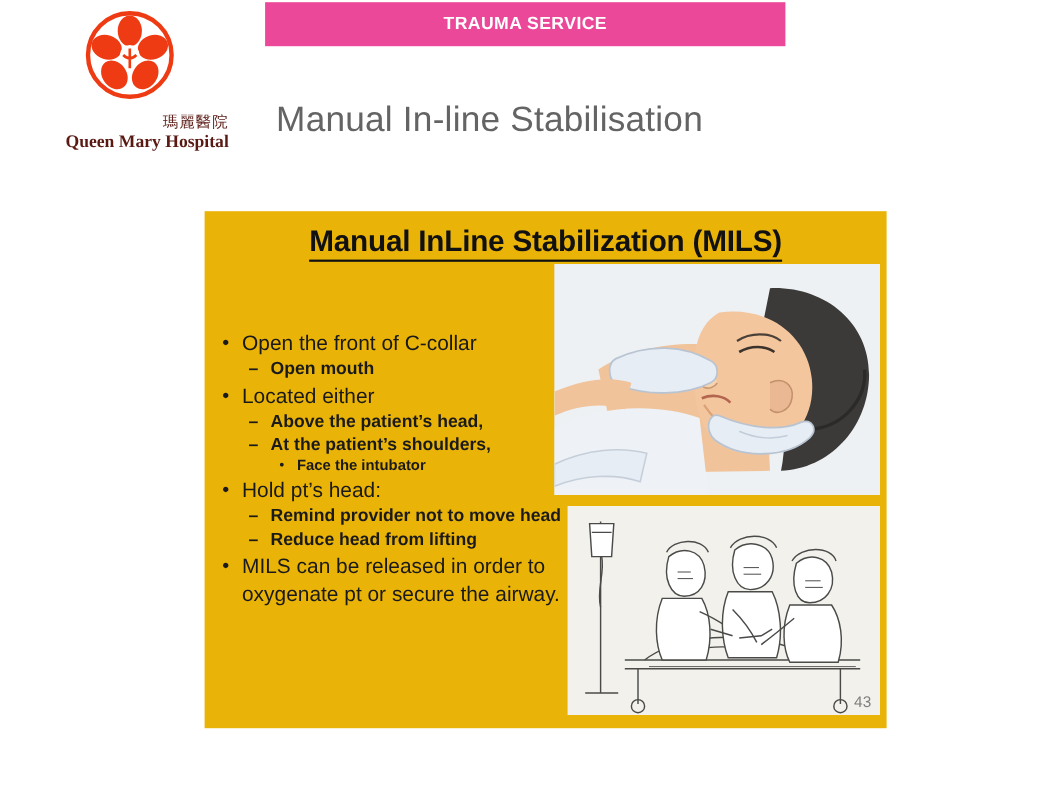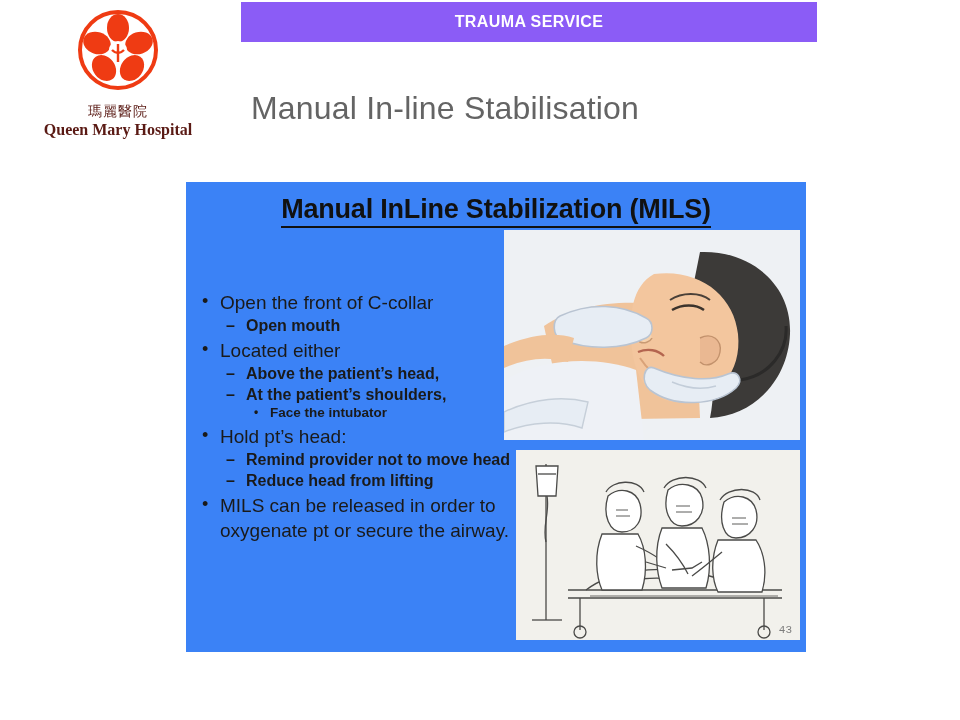--- a/index.html
+++ b/index.html
@@ -14,21 +14,21 @@
     overflow: hidden;
     position: relative;
   }
 
   
   .logo-block {
     position: absolute;
     left: 28px;
     top: 6px;
     width: 180px;
-    text-align: center;
+    text-align: right;
   }
   .logo-mark {
     width: 96px;
     height: 96px;
     margin: 0 auto;
     position: relative;
   }
   .logo-mark svg { display: block; }
   .logo-cn {
     font-family: "DejaVu Sans", sans-serif;
@@ -45,23 +45,23 @@
     color: #5a1a14;
     margin-top: 2px;
     line-height: 1.1;
   }
 
   
   .banner {
     position: absolute;
     left: 241px;
     top: 2px;
-    width: 576px;
+    width: 473px;
     height: 40px;
-    background: #8b5cf6;
+    background: #ec4899;
     display: flex;
     align-items: center;
     justify-content: center;
   }
   .banner-text {
     color: #ffffff;
     font-size: 16px;
     font-weight: bold;
     letter-spacing: 0.4px;
   }
@@ -74,24 +74,24 @@
     font-size: 32px;
     color: #646464;
     font-weight: normal;
     letter-spacing: 0.2px;
   }
 
   
   .embedded {
     position: absolute;
     left: 186px;
-    top: 182px;
+    top: 192px;
     width: 620px;
     height: 470px;
-    background: #3b82f6;
+    background: #eab308;
     overflow: hidden;
   }
   .emb-title {
     position: absolute;
     left: 0;
     top: 12px;
     width: 620px;
     text-align: center;
     font-size: 27px;
     font-weight: bold;
@@ -184,23 +184,23 @@
     top: 268px;
     width: 284px;
     height: 190px;
     background: #f0efe9;
     overflow: hidden;
   }
   .photo-num {
     position: absolute;
     right: 8px;
     bottom: 4px;
-    font-size: 11px;
+    font-size: 14px;
     color: #7d7d7d;
-    font-family: Liberation Mono, monospace;
+    font-family: Liberation Sans, sans-serif;
   }
 </style>
 </head>
 <body>
 
 <div class="logo-block">
   <div class="logo-mark">
     <svg width="96" height="96" viewBox="0 0 96 96" aria-hidden="true">
       <circle cx="48" cy="44" r="38" fill="none" stroke="#ef3b13" stroke-width="4"></circle>
       <g fill="#ef3b13">

